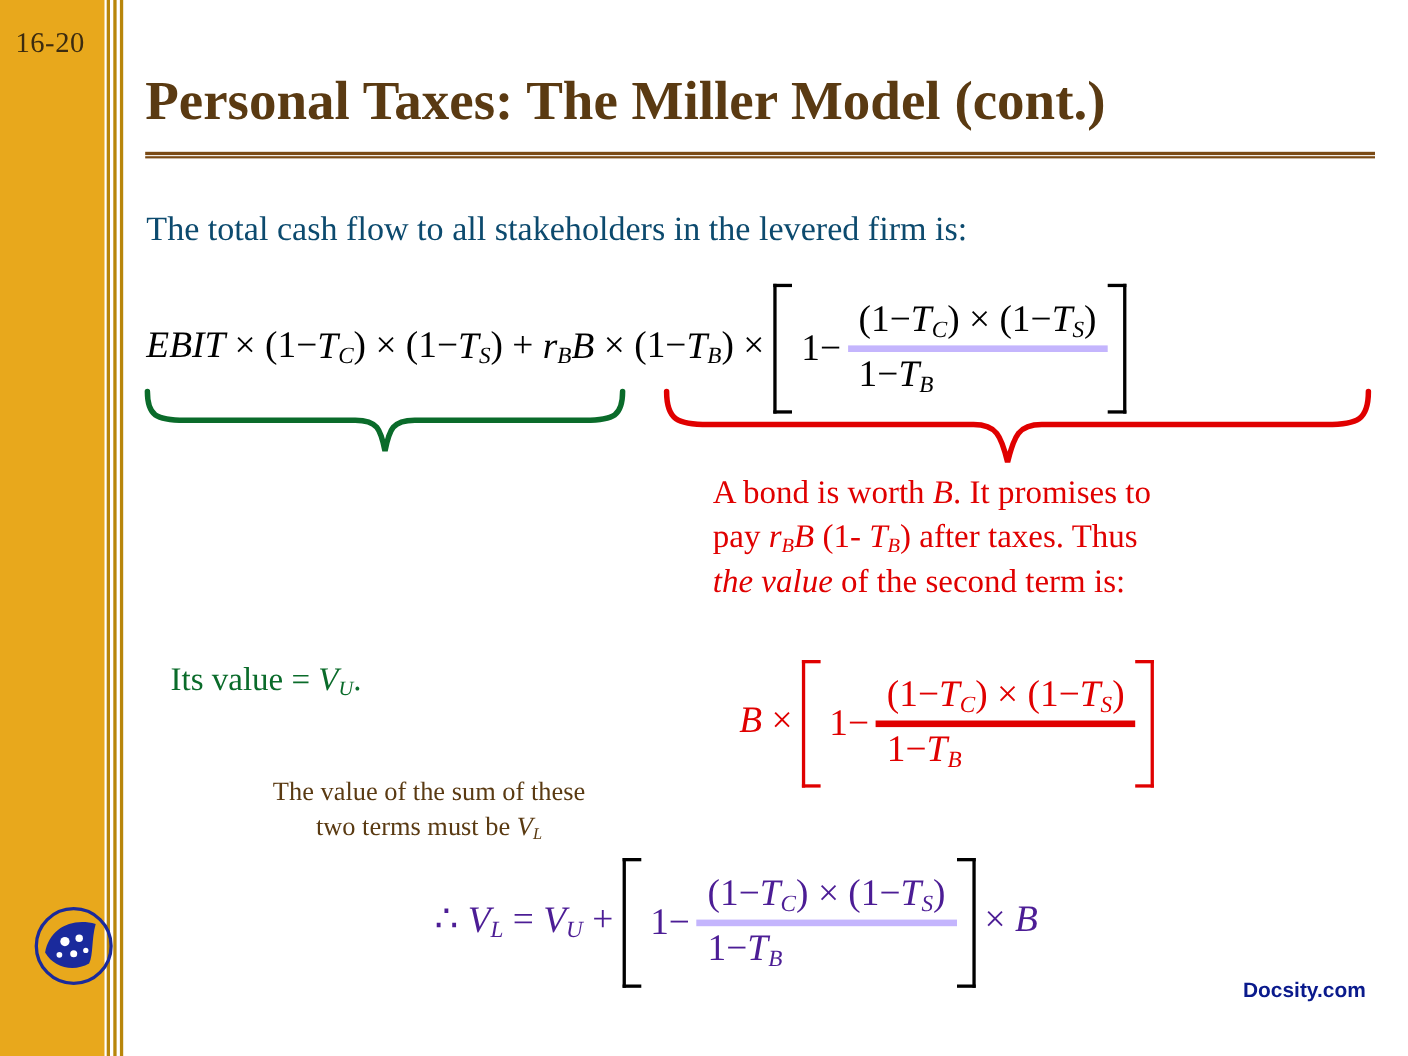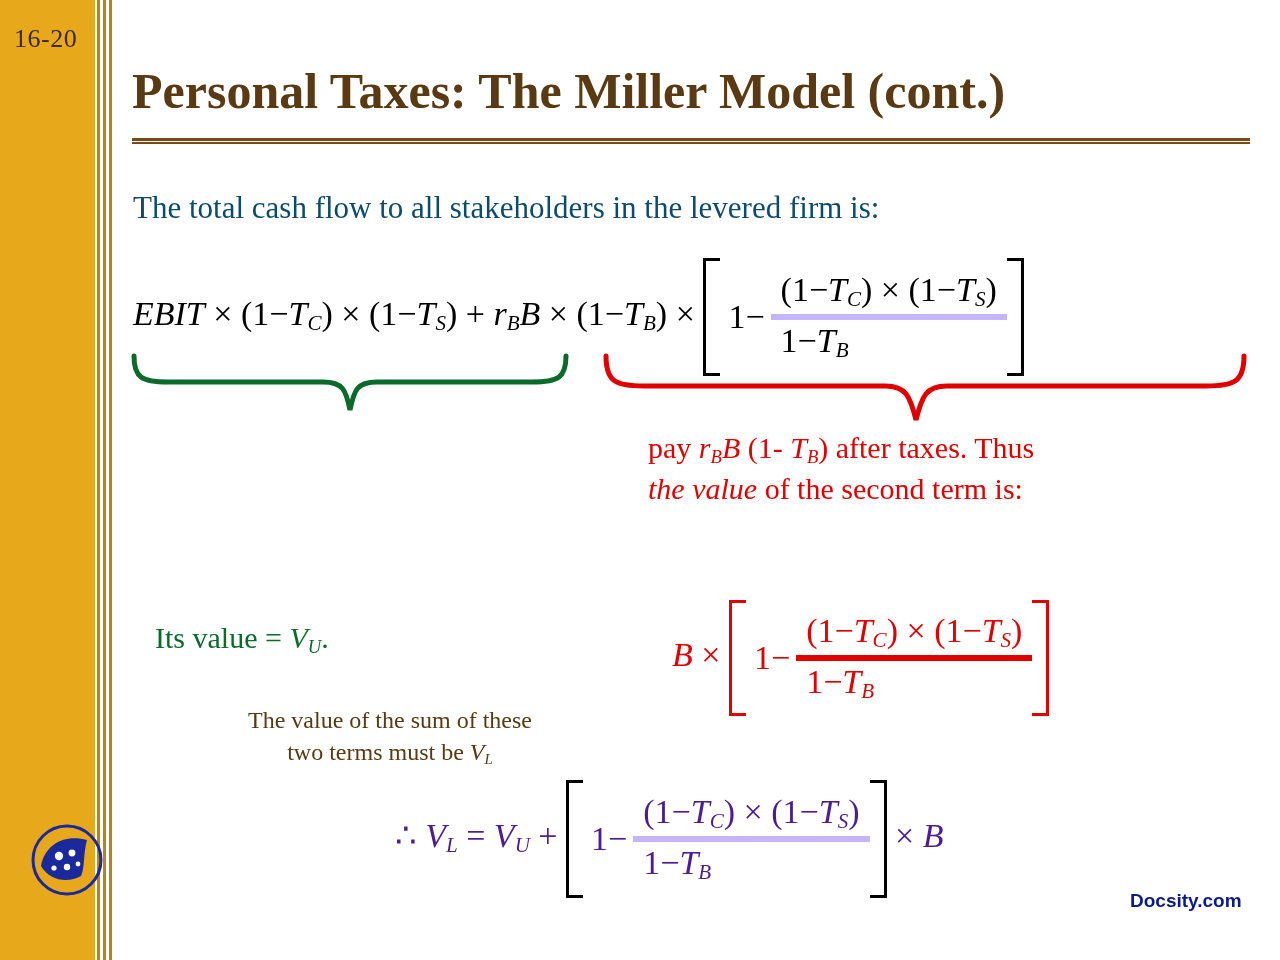--- a/index.html
+++ b/index.html
@@ -92,21 +92,21 @@
   
   .brace-green{position:absolute;left:128px;top:352px;}
   .brace-red{position:absolute;left:600px;top:350px;}
 
   .green-text{
     position:absolute;left:155px;top:415px;width:440px;
     font-size:30px;color:#0a6b2a;line-height:1.33;
   }
   .green-text2{
     position:absolute;left:155px;top:598px;width:440px;
-    font-size:30px;color:#0a6b2a;line-height:1.33;margin-top:20px;
+    font-size:30px;color:#0a6b2a;line-height:1.33;
   }
 
   .red-text{
     position:absolute;left:648px;top:428px;width:600px;
     font-size:30px;color:#e00000;line-height:1.33;
   }
   .red-eq{
     position:absolute;left:672px;top:600px;
     font-size:34px;color:#e00000;white-space:nowrap;
   }
@@ -190,20 +190,23 @@
     <svg width="650" height="90" viewBox="0 0 650 90">
       <path d="M6 6 C6 32 16 36 44 36 L285 36 C306 36 310 46 316 70 C322 46 326 36 347 36 L606 36 C634 36 644 32 644 6" fill="none" stroke="#e00000" stroke-width="5" stroke-linecap="round"></path>
     </svg>
   </div>
 
   <div class="green-text2">
     <span>Its value = </span><span class="mi">V</span><sub>U</sub><span>.</span>
   </div>
 
   <div class="red-text">
+    <div>
+      <span>A bond is worth </span><span class="mi">B</span><span>. It promises to</span>
+    </div>
     <div>
       <span>pay </span><span class="mi">r</span><sub>B</sub><span class="mi">B</span><span>  (1- </span><span class="mi">T</span><sub>B</sub><span>) after taxes. Thus</span>
     </div>
     <div>
       <span class="mi">the value</span><span> of the second term is:</span>
     </div>
   </div>
 
   <div class="red-eq math">
     <span class="mi">B</span>

